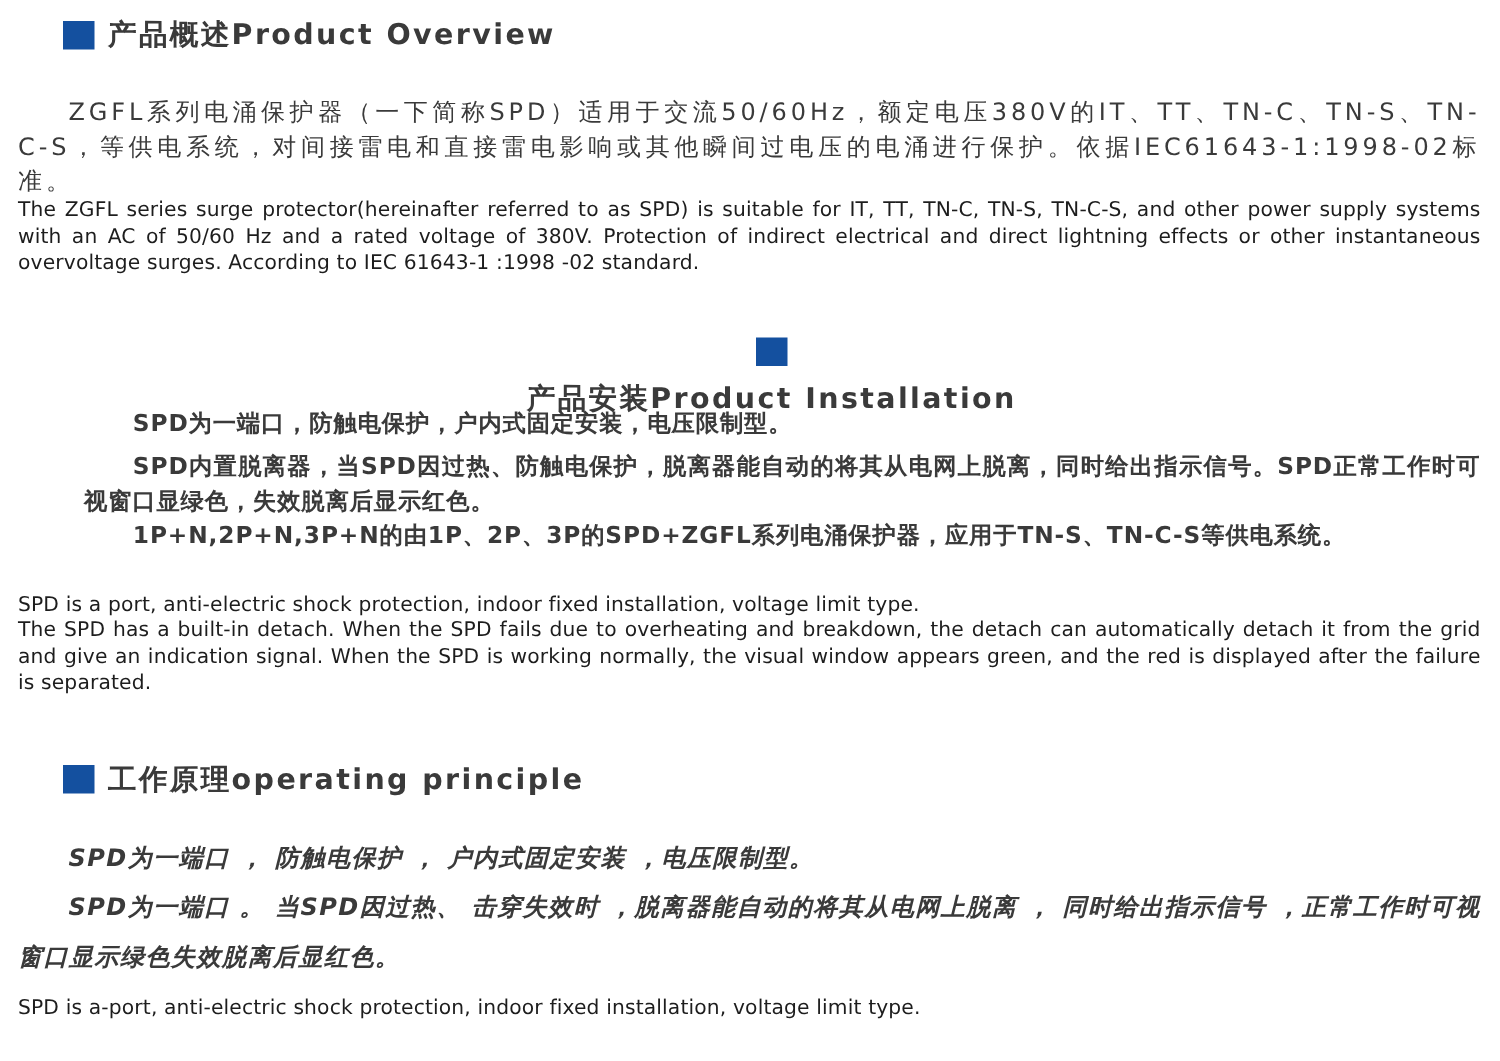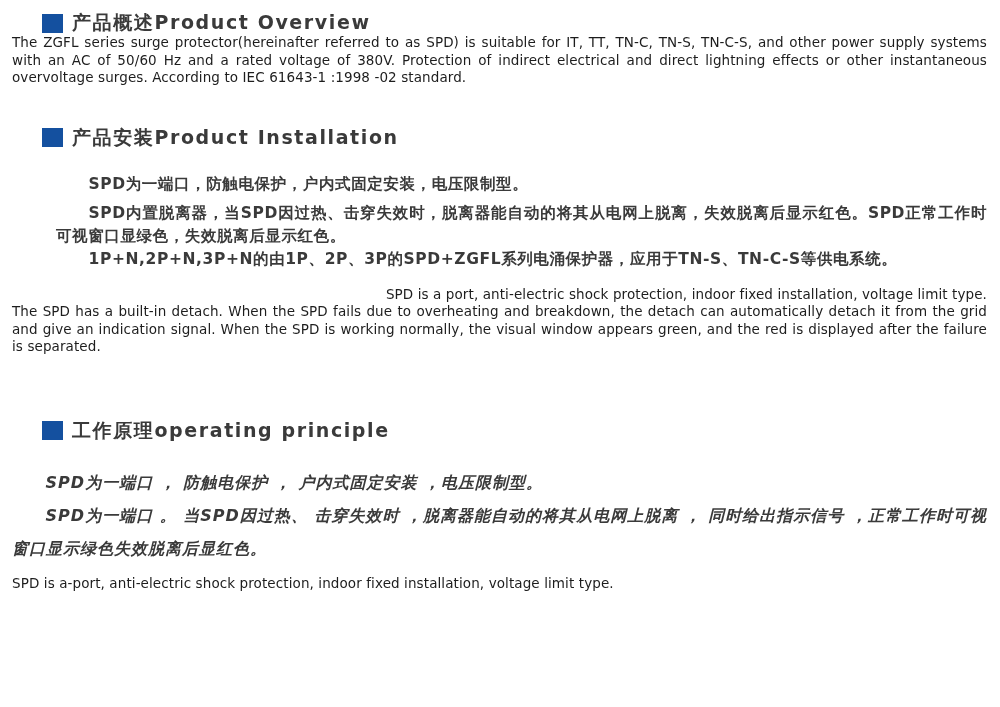--- a/index.html
+++ b/index.html
@@ -71,43 +71,44 @@
     color: #1d1d1d;
     font-size: 13.5px;
     line-height: 17.5px;
     letter-spacing: 0.1px;
     text-align: justify;
   }
   .en-single { text-align: left; }
   
   .mt6  { margin-top: 6px; }
   .mt8  { margin-top: 0; }
-  .mt9  { margin-top: 15px; text-align: right; }
+  .mt9  { margin-top: 26px; }
   .mt10 { margin-top: 10px; }
   .mt24 { margin-top: 24px; }
-  .mt40 { margin-top: 40px; }
-  .mt52 { margin-top: 64px; }
+  .mt40 { margin-top: 40px; flex-direction: column; }
+  .mt52 { margin-top: 44px; }
 </style>
 </head>
 <body>
 
 <div class="page">
 
   <div class="section-header">
     <span class="marker" style="background: rgb(20, 80, 159);"></span>
     <span class="section-title">产品概述Product Overview</span>
   </div>
+  <p class="zh zh-lead">ZGFL系列电涌保护器（一下简称SPD）适用于交流50/60Hz，额定电压380V的IT、TT、TN-C、TN-S、TN-C-S，等供电系统，对间接雷电和直接雷电影响或其他瞬间过电压的电涌进行保护。依据IEC61643-1:1998-02标准。</p>
   <p class="en mt8">The ZGFL series surge protector(hereinafter referred to as SPD) is suitable for IT, TT, TN-C, TN-S, TN-C-S, and other power supply systems with an AC of 50/60 Hz and a rated voltage of 380V. Protection of indirect electrical and direct lightning effects or other instantaneous overvoltage surges. According to IEC 61643-1 :1998 -02 standard.</p>
 
   <div class="section-header mt40">
     <span class="marker" style="background: rgb(20, 80, 159);"></span>
     <span class="section-title">产品安装Product Installation</span>
   </div>
   <p class="zh zh-body mt24">SPD为一端口，防触电保护，户内式固定安装，电压限制型。</p>
-  <p class="zh zh-body mt6">SPD内置脱离器，当SPD因过热、击穿失效时，脱离器能自动的将其从电网上脱离，失效脱离后显示红色。SPD正常工作时可视窗口显绿色，失效脱离后显示红色。</p>
+  <p class="zh zh-body mt6">SPD内置脱离器，当SPD因过热、防触电保护，脱离器能自动的将其从电网上脱离，同时给出指示信号。SPD正常工作时可视窗口显绿色，失效脱离后显示红色。</p>
   <p class="zh zh-body">1P+N,2P+N,3P+N的由1P、2P、3P的SPD+ZGFL系列电涌保护器，应用于TN-S、TN-C-S等供电系统。</p>
   <p class="en en-single mt9">SPD is a port, anti-electric shock protection, indoor fixed installation, voltage limit type.</p>
   <p class="en mt8">The SPD has a built-in detach. When the SPD fails due to overheating and breakdown, the detach can automatically detach it from the grid and give an indication signal. When the SPD is working normally, the visual window appears green, and the red is displayed after the failure is separated.</p>
 
   <div class="section-header mt52">
     <span class="marker" style="background: rgb(20, 80, 159);"></span>
     <span class="section-title">工作原理operating principle</span>
   </div>
   <p class="zh zh-loose mt24">SPD为一端口 ， 防触电保护 ， 户内式固定安装 ，电压限制型。</p>
   <p class="zh zh-loose">SPD为一端口 。 当SPD因过热、 击穿失效时 ，脱离器能自动的将其从电网上脱离 ， 同时给出指示信号 ，正常工作时可视窗口显示绿色失效脱离后显红色。</p>

